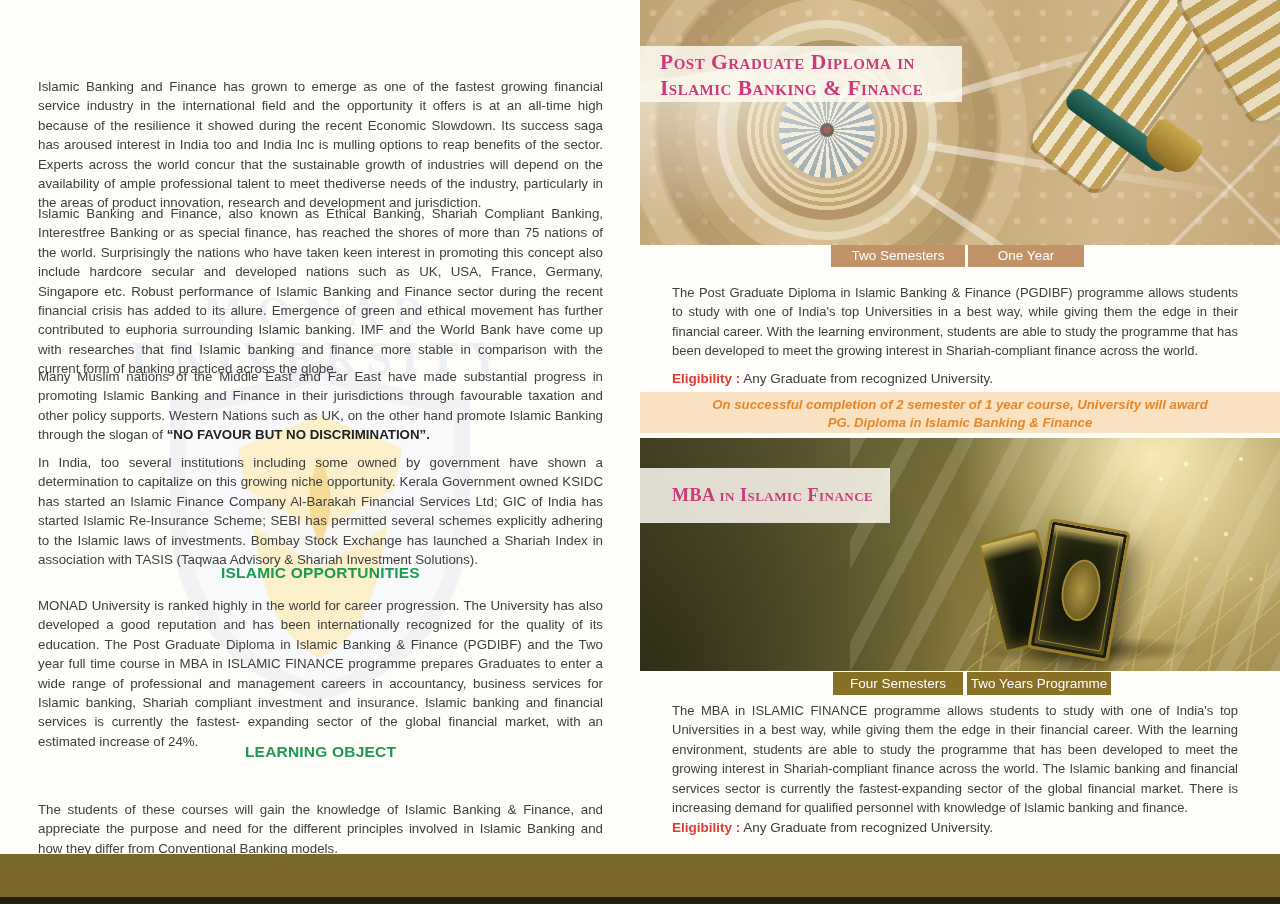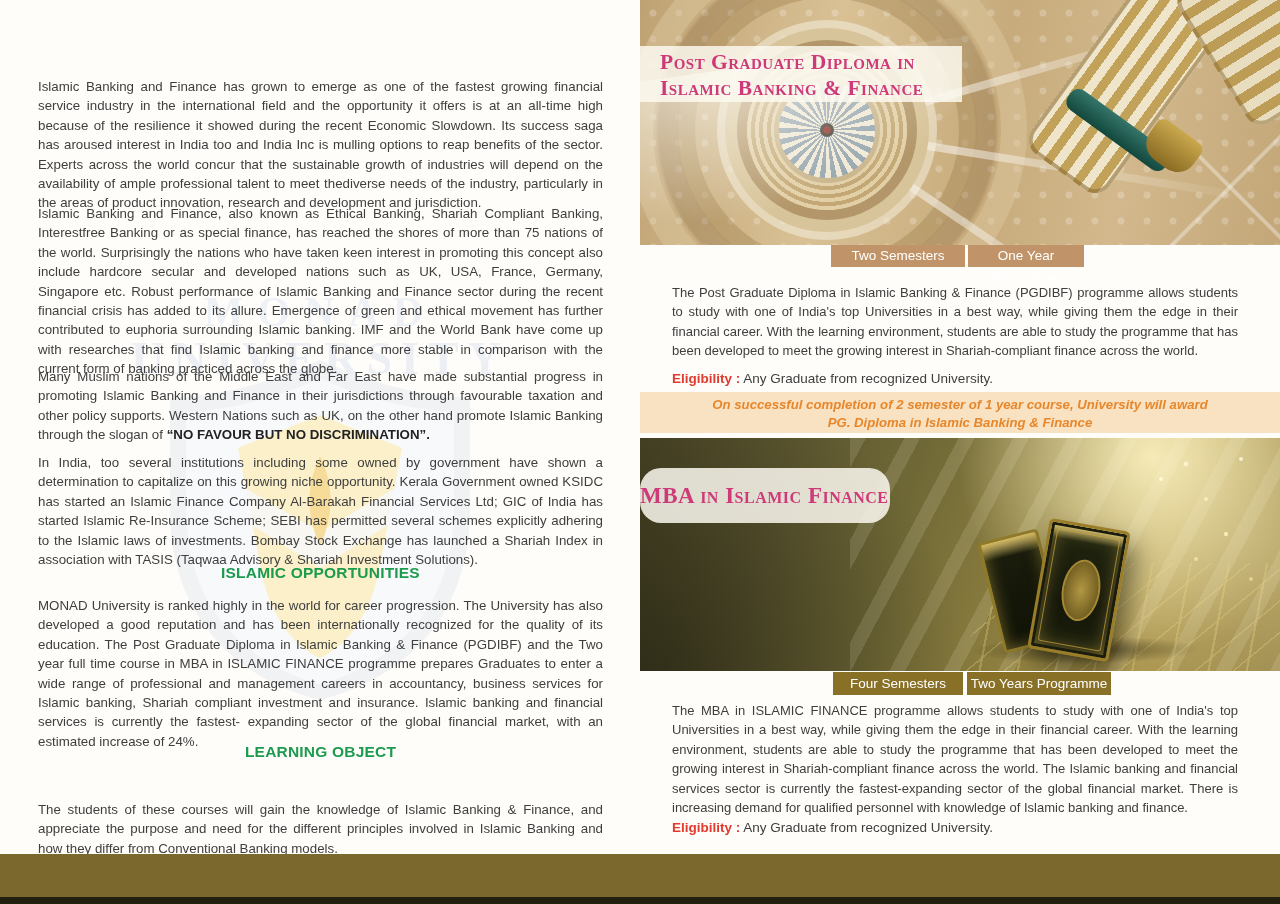--- a/index.html
+++ b/index.html
@@ -79,22 +79,22 @@
     background:linear-gradient(#35756a,#12473c);border-radius:10px;position:absolute;}
   .pillar-cap{left:505px;top:128px;width:54px;height:40px;transform:rotate(36deg);
     background:linear-gradient(#caa84e,#8a6b22);border-radius:8px 8px 20px 20px;position:absolute;}
   .pillar-b{right:-44px;top:-48px;width:120px;height:160px;transform:rotate(-32deg);
     background:repeating-linear-gradient(0deg,#e8ddbf 0 10px,#bd9c55 10px 20px);
     box-shadow:inset 0 0 0 4px rgba(140,110,55,.5);}
   .title-band{position:absolute;font-family:"Liberation Serif",serif;font-variant:small-caps;
     font-weight:bold;color:var(--title-magenta);background:rgba(252,249,240,.85);}
   .band1{left:0;top:46px;width:322px;height:56px;font-size:21.5px;line-height:26px;
     padding:3px 0 0 20px;letter-spacing:.5px;}
-  .band2{left:0;top:30px;width:250px;height:55px;font-size:23px;line-height:55px;
-    letter-spacing:.5px;border-radius:21px;}
+  .band2{left:0;top:30px;width:250px;height:55px;font-size:18px;line-height:55px;
+    padding-left:32px;letter-spacing:.5px;}
 
   
   .hero2{position:absolute;left:640px;top:438px;width:640px;height:233px;overflow:hidden;
     background:
       radial-gradient(circle at 80% 8%,rgba(250,240,190,.95) 0%,rgba(250,240,190,0) 35%),
       radial-gradient(circle at 105% 60%,rgba(235,215,150,.5) 0%,rgba(235,215,150,0) 40%),
       radial-gradient(circle at 0% 110%,rgba(20,20,10,.6) 0%,rgba(20,20,10,0) 48%),
       linear-gradient(108deg,#4a4526 0%,#5d5730 22%,#6f6836 40%,#8a7c3e 58%,#a8924a 78%,#7f6f35 100%);}
   .rays{position:absolute;right:0;top:0;width:430px;height:233px;
     background:repeating-linear-gradient(118deg,rgba(255,250,225,.13) 0 14px,rgba(255,250,225,0) 14px 48px);}

